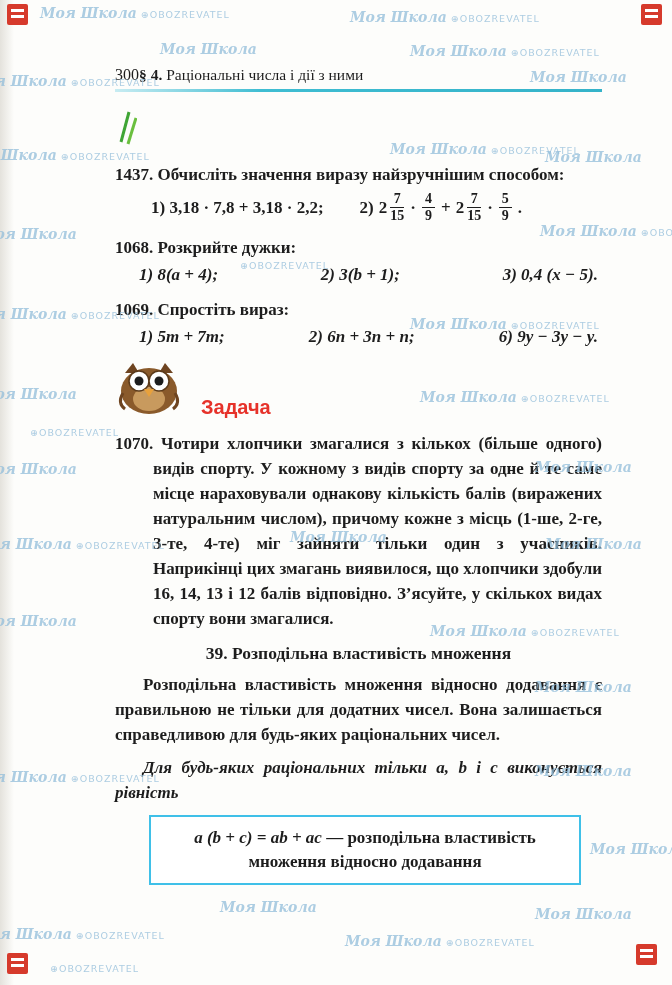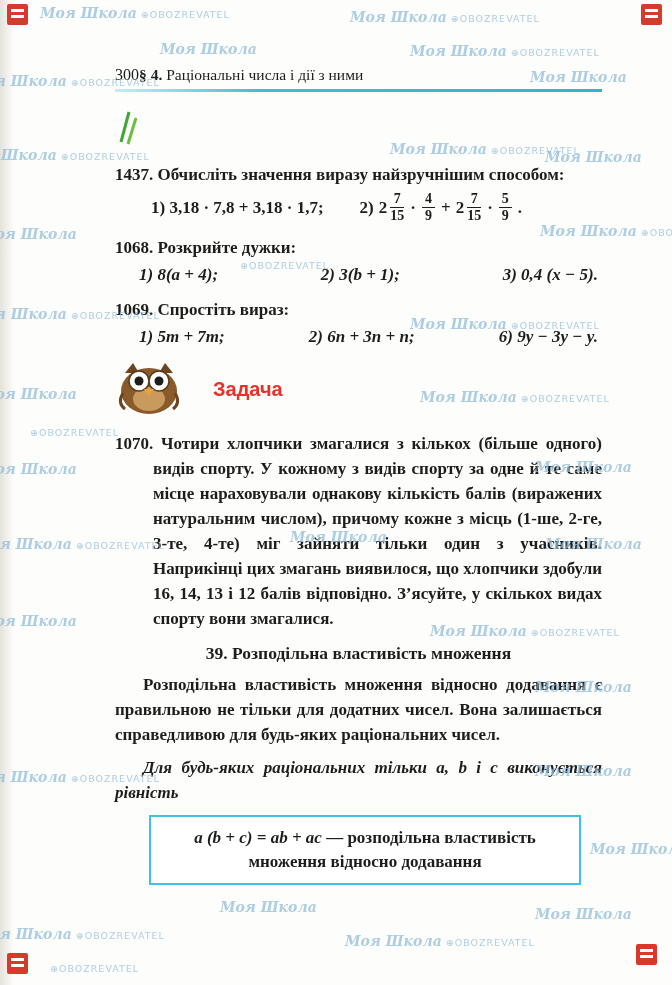--- a/index.html
+++ b/index.html
@@ -37,21 +37,21 @@
   .items-row.spread{margin-left:24px;justify-content:space-between;padding-right:4px;}
   .math-item{display:inline-flex;align-items:center;gap:5px;}
   .frac{display:inline-flex;flex-direction:column;text-align:center;vertical-align:middle;
       font-size:14px;line-height:14px;margin:0 1px;}
   .frac .num{border-bottom:1.5px solid #1d1d1d;padding:0 3px 1px;}
   .frac .den{padding-top:1px;}
   .mixed{display:inline-flex;align-items:center;}
   .mixed .whole{font-size:17px;margin-right:2px;}
   .var{font-style:italic;}
   
-  .owl-block{display:flex;align-items:center;margin-top:12px;gap:12px;}
+  .owl-block{display:flex;align-items:flex-end;margin-top:12px;}
   .owl-head{margin-left:10px;color:#e6322a;font-family:"Liberation Sans",sans-serif;
       font-weight:bold;font-size:20px;line-height:23px;}
   
   .sec-head{margin-top:12px;text-align:center;font-weight:bold;font-size:17.5px;}
   .para{margin:0;margin-top:8px;font-size:17px;font-weight:bold;line-height:25px;
       text-align:justify;text-indent:28px;}
   .para.italic{font-style:italic;}
   .rule-box{margin-top:10px;margin-left:34px;width:432px;box-sizing:border-box;
       border:2px solid #3fc0e8;padding:9px 14px;font-size:17px;font-weight:bold;
       line-height:24px;text-align:center;background:#fff;}
@@ -81,21 +81,21 @@
       <span>
         <svg width="20" height="40" viewBox="0 0 20 40">
           <path d="M4 36 L12 6" stroke="#3fa535" stroke-width="3" fill="none"></path>
           <path d="M11 38 L19 12" stroke="#6abf3e" stroke-width="3" fill="none"></path>
         </svg>
       </span>
     </div>
 
     <p class="prob"><span class="num">1437.</span> <span>Обчисліть значення виразу найзручнішим способом:</span></p>
     <div class="items-row" style="gap:36px;align-items:center;">
-      <span class="math-item">1) 3,18 · 7,8 + 3,18 · 1,7;</span>
+      <span class="math-item">1) 3,18 · 7,8 + 3,18 · 2,2;</span>
       <span class="math-item">
         <span>2)</span>
         <span class="mixed">
           <span class="whole">2</span>
             <span class="frac">
               <span class="num">7</span>
               <span class="den">15</span>
             </span>
         </span>
         <span>·</span>

